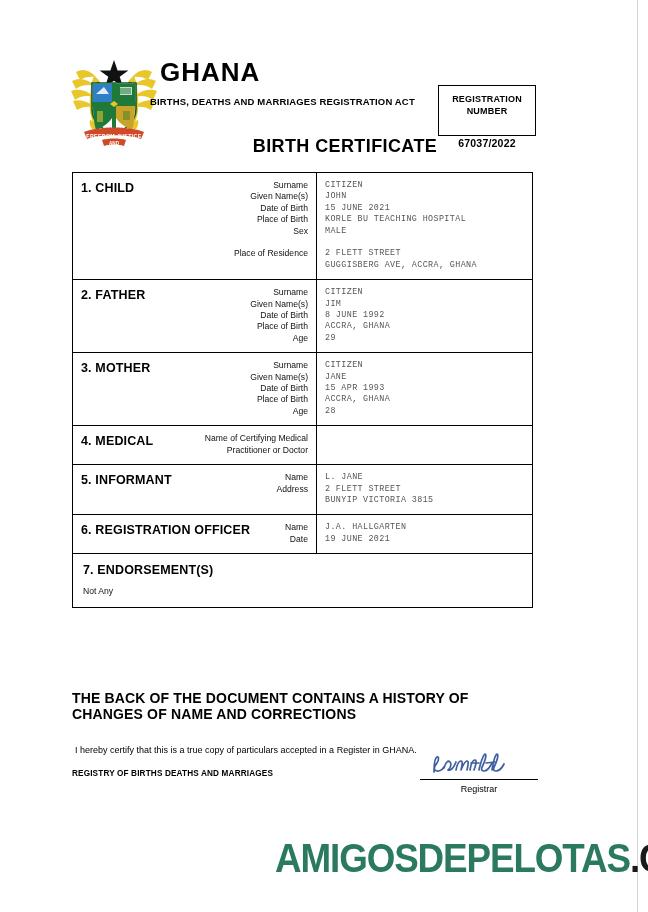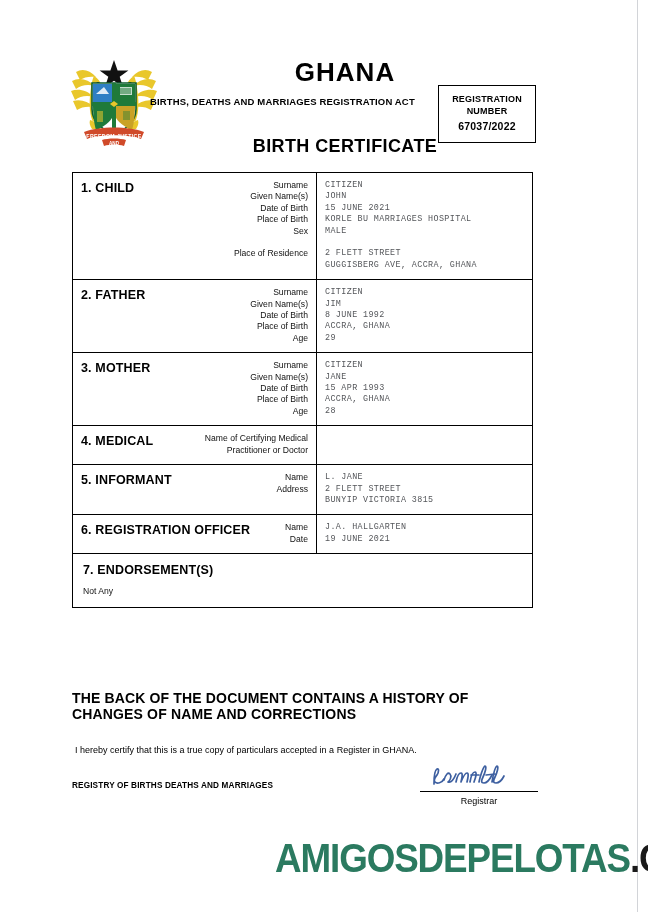--- a/index.html
+++ b/index.html
@@ -40,21 +40,20 @@
     left: 68px;
     top: 54px;
     width: 92px;
     height: 96px;
   }
   #ghana-title {
     position: absolute;
     left: 160px;
     top: 57px;
     width: 370px;
-    text-align: center;
     font-size: 26px;
     font-weight: bold;
     letter-spacing: 1px;
     color: #000;
   }
   #act-line {
     position: absolute;
     left: 150px;
     top: 96px;
     width: 390px;
@@ -73,36 +72,36 @@
     font-size: 18px;
     font-weight: bold;
     letter-spacing: 0.4px;
     color: #000;
   }
   #reg-number-box {
     position: absolute;
     left: 438px;
     top: 85px;
     width: 98px;
-    height: 58px;
+    height: 51px;
     border: 1.6px solid #000;
     box-sizing: border-box;
     text-align: center;
   }
   #reg-number-box .rn-label {
     font-size: 9px;
     font-weight: bold;
     line-height: 11.5px;
     margin-top: 8px;
     letter-spacing: 0.2px;
   }
   #reg-number-box .rn-value {
     font-size: 10.5px;
     font-weight: bold;
-    margin-top: 3px;
+    margin-top: 20px;
     letter-spacing: 0.2px;
   }
 
   
   #cert-table {
     position: absolute;
     left: 72px;
     top: 172px;
     width: 461px;
     border: 1.4px solid #000;
@@ -188,21 +187,21 @@
     letter-spacing: 0.15px;
     color: #000;
   }
   #certify-line {
     margin-top: 23px;
     font-size: 9px;
     color: #000;
     padding-left: 3px;
   }
   #registry-row {
-    margin-top: 24px;
+    margin-top: 12px;
     position: relative;
     height: 50px;
   }
   #registry-label {
     position: absolute;
     left: 0;
     top: 2px;
     font-size: 8.2px;
     font-weight: bold;
     letter-spacing: 0.15px;
@@ -333,21 +332,21 @@
             <div class="lbl">Place of Birth</div>
             <div class="lbl">Sex</div>
             <div class="lbl spacer-before">Place of Residence</div>
             <div class="lbl">&nbsp;</div>
           </div>
         </div>
         <div class="cert-right">
           <div class="val">CITIZEN</div>
           <div class="val">JOHN</div>
           <div class="val">15 JUNE 2021</div>
-          <div class="val">KORLE BU MARRIAGES HOSPITAL</div>
+          <div class="val">KORLE BU TEACHING HOSPITAL</div>
           <div class="val">MALE</div>
           <div class="val spacer-before">2 FLETT STREET</div>
           <div class="val">GUGGISBERG AVE, ACCRA, GHANA</div>
         </div>
       </div>
       <div class="cert-row">
         <div class="cert-left">
           <div class="sec-title">2. FATHER</div>
           <div class="labels">
             <div class="lbl">Surname</div>

